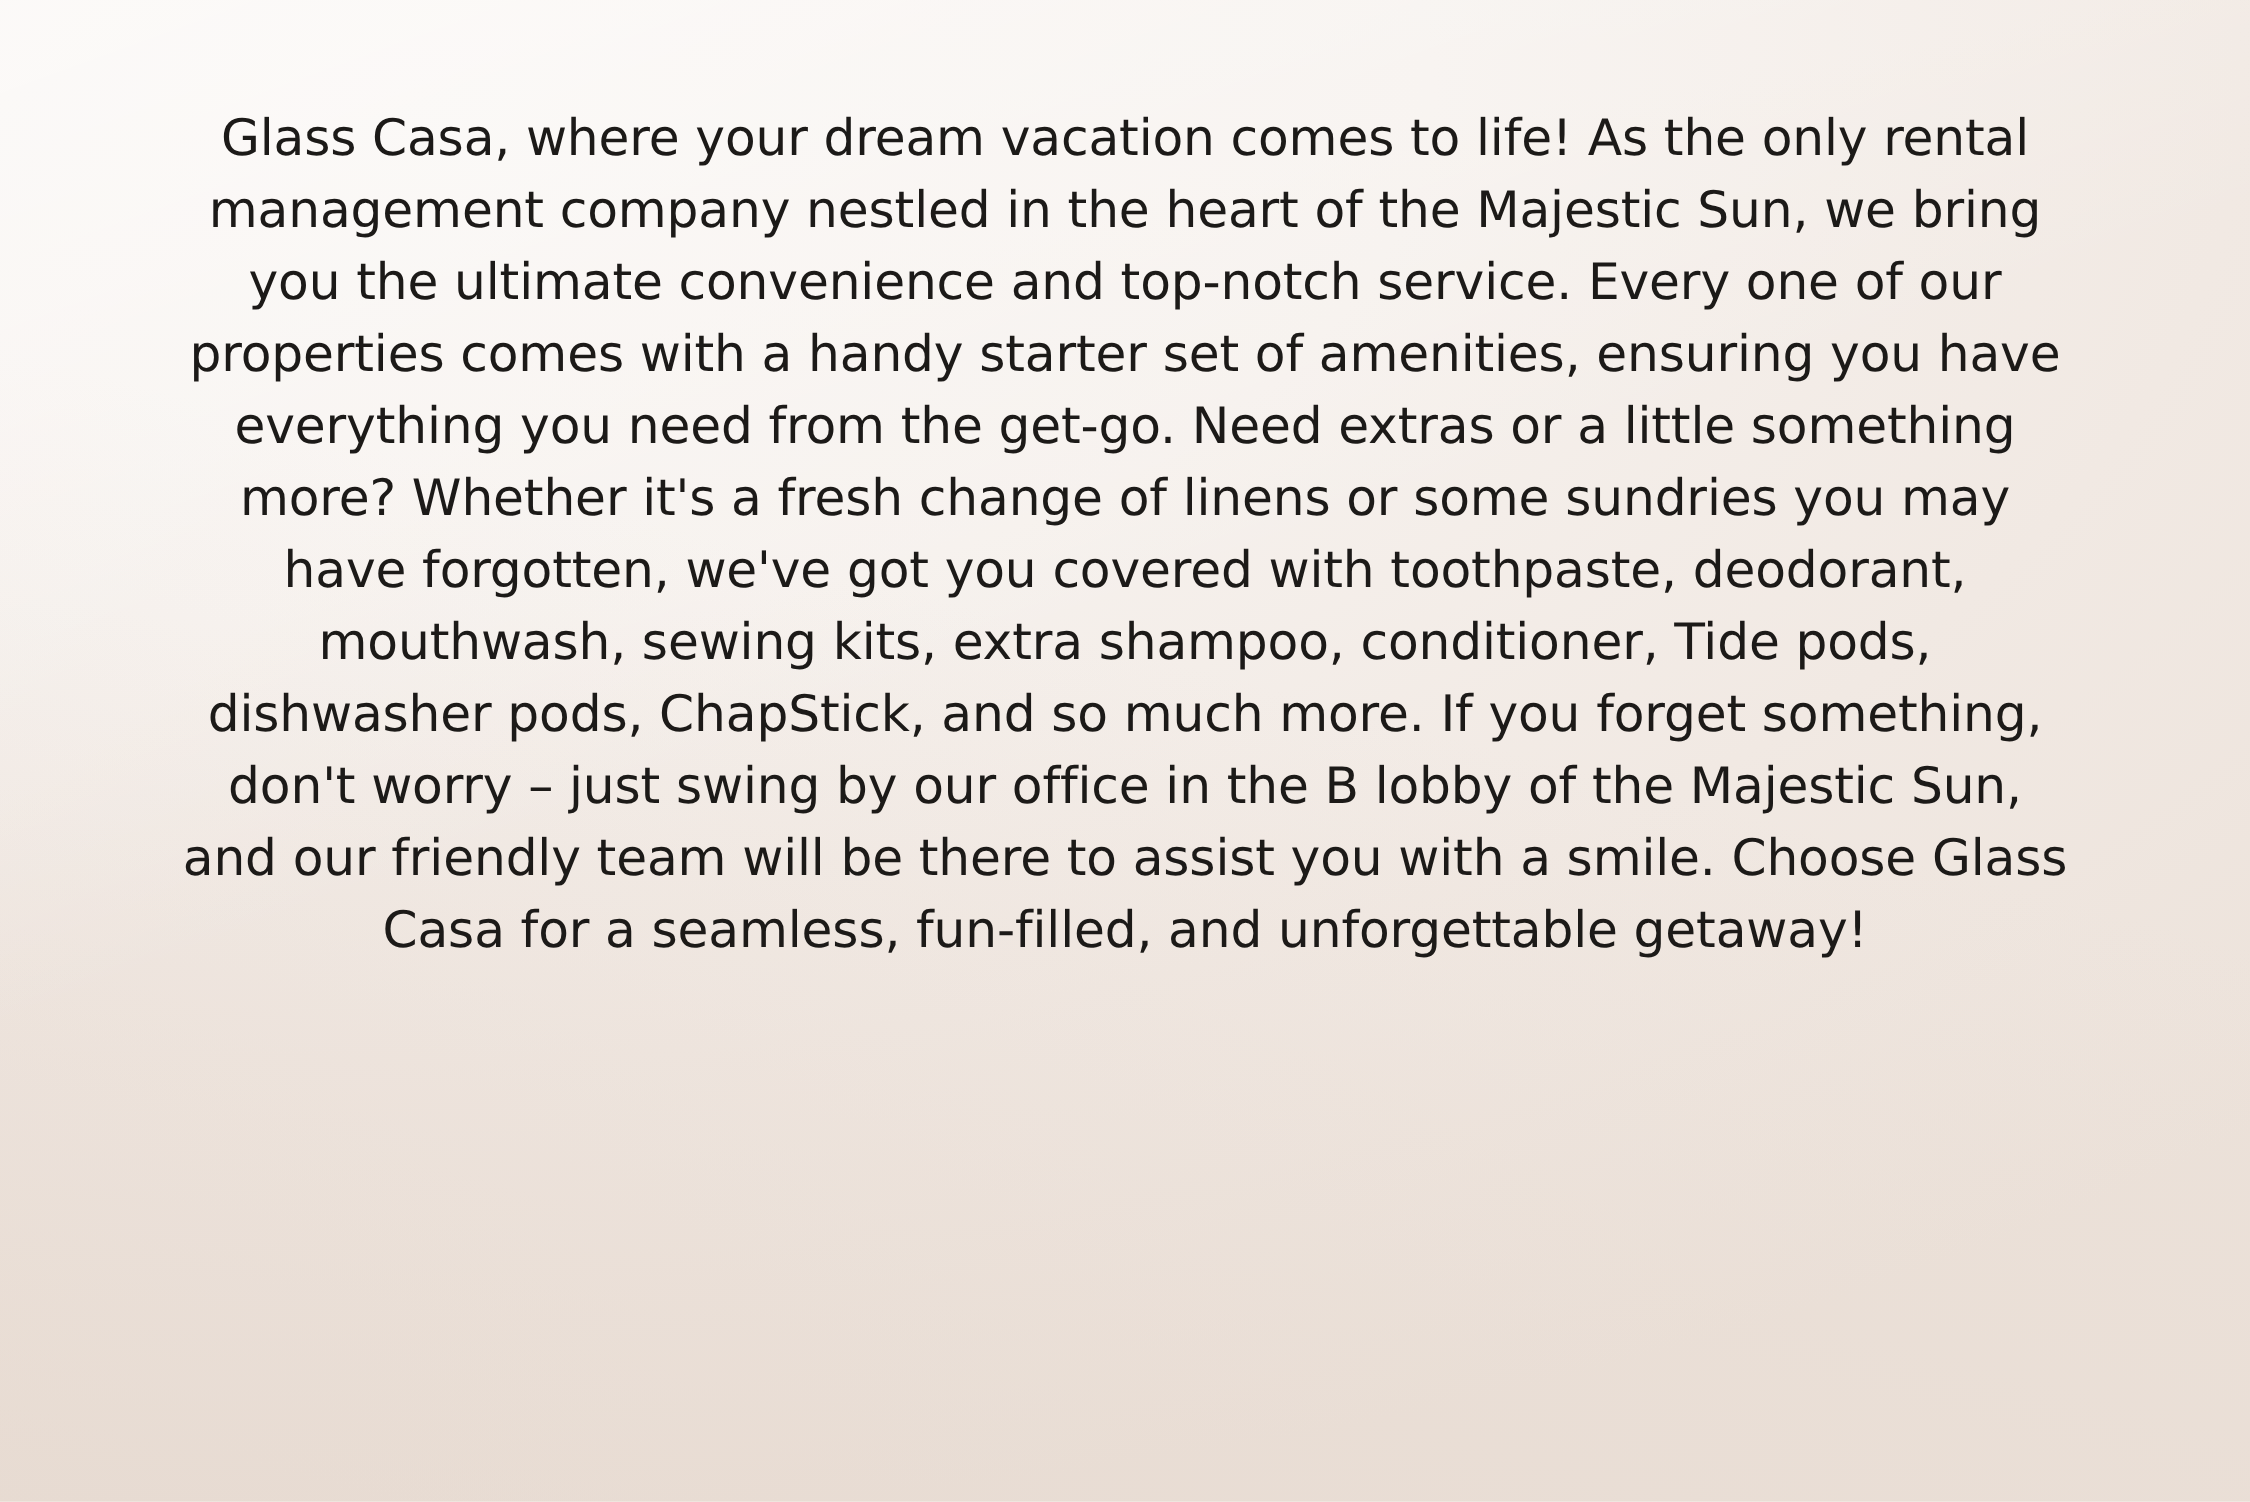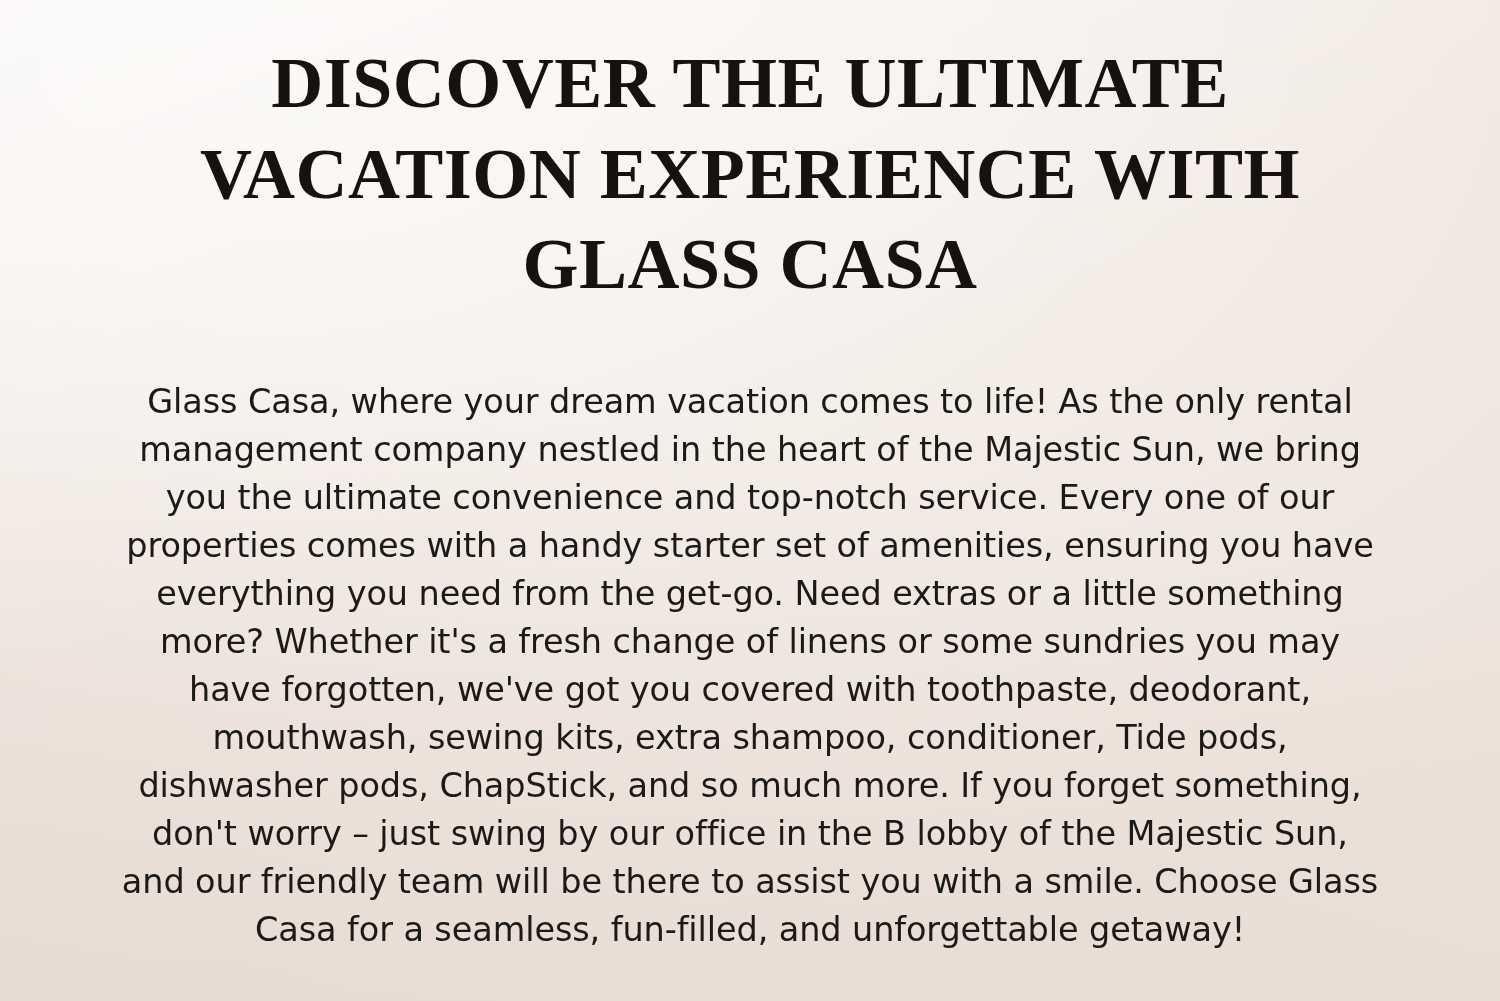--- a/index.html
+++ b/index.html
@@ -63,15 +63,14 @@
     font-size: 33.5px;
     line-height: 48px;
     color: #1c1a18;
     letter-spacing: -0.1px;
   }
 </style>
 </head>
 <body>
 
 <div class="page">
-  <h1 class="headline">DISCOVER THE ULTIMATE VACATION EXPERIENCE WITH GLASS CASA</h1>
   <p class="body-copy">Glass Casa, where your dream vacation comes to life! As the only rental management company nestled in the heart of the Majestic Sun, we bring you the ultimate convenience and top-notch service. Every one of our properties comes with a handy starter set of amenities, ensuring you have everything you need from the get-go. Need extras or a little something more? Whether it's a fresh change of linens or some sundries you may have forgotten, we've got you covered with toothpaste, deodorant, mouthwash, sewing kits, extra shampoo, conditioner, Tide pods, dishwasher pods, ChapStick, and so much more. If you forget something, don't worry – just swing by our office in the B lobby of the Majestic Sun, and our friendly team will be there to assist you with a smile. Choose Glass Casa for a seamless, fun-filled, and unforgettable getaway!</p>
 </div>
 
 </body></html>

